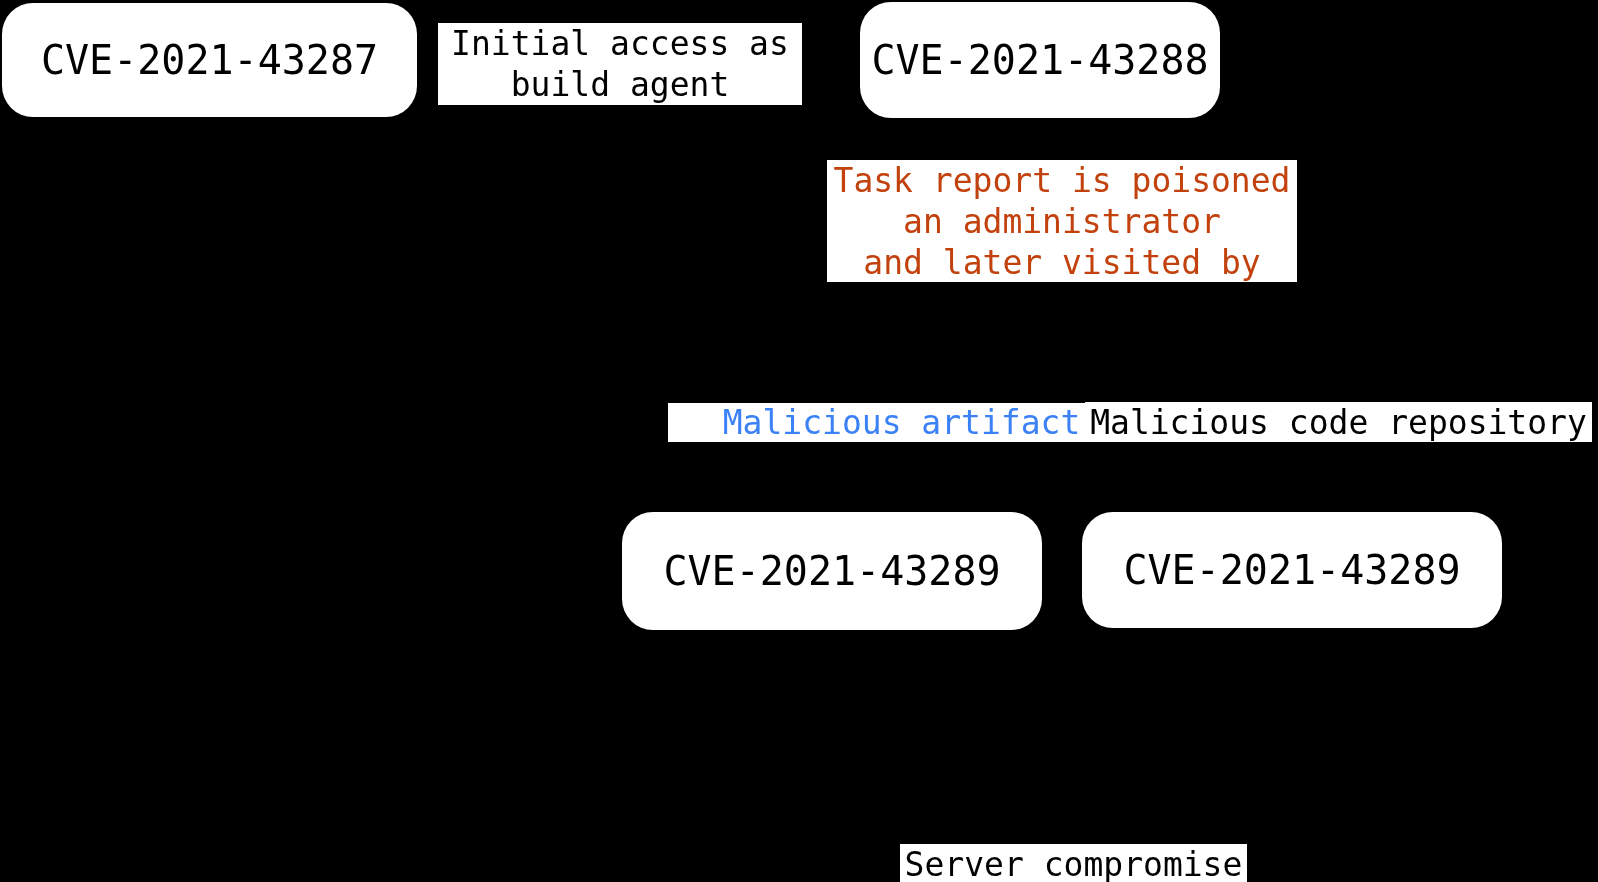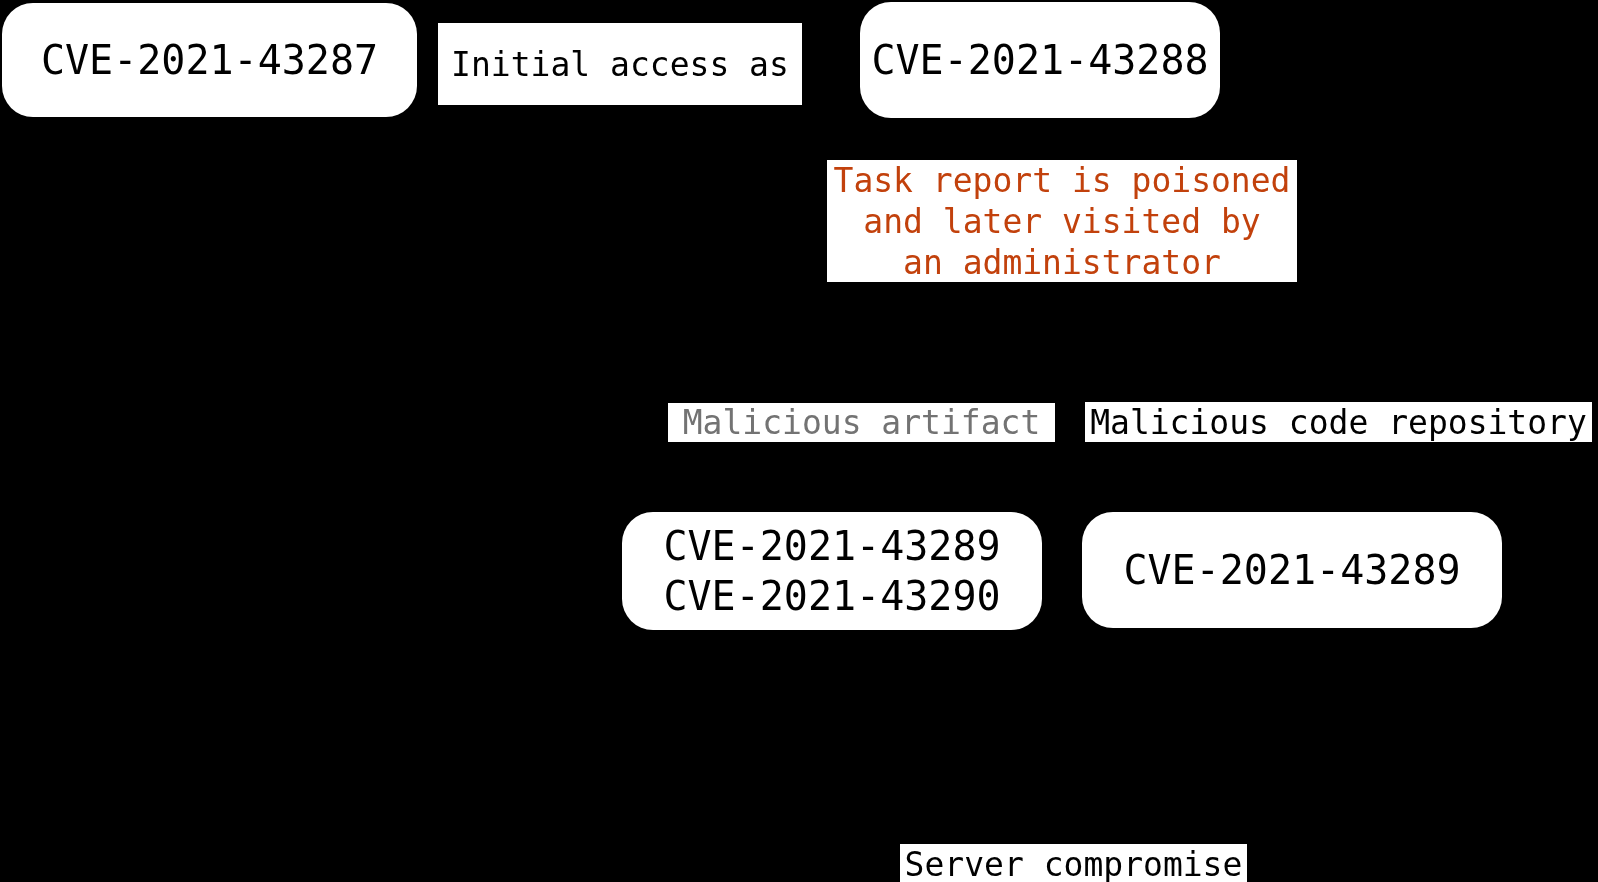--- a/index.html
+++ b/index.html
@@ -58,43 +58,43 @@
 <body>
 
 <div id="canvas" style="background: rgb(0, 0, 0);">
 
   <div class="node" id="node-a" style="background: rgb(255, 255, 255); color: rgb(0, 0, 0);">
     <span>CVE-2021-43287</span>
   </div>
 
   <div class="edge-label" id="label-initial-access" style="background: rgb(255, 255, 255); color: rgb(0, 0, 0);">
     <span>Initial access as</span>
+    <span>build agent</span>
   </div>
 
   <div class="node" id="node-b" style="background: rgb(255, 255, 255); color: rgb(0, 0, 0);">
     <span>CVE-2021-43288</span>
   </div>
 
   <div class="edge-label" id="label-task-report" style="background: rgb(255, 255, 255); color: #c2410c;">
     <span>Task report is poisoned</span>
+    <span>an administrator</span>
     <span>and later visited by</span>
-    <span>an administrator</span>
   </div>
 
-  <div class="edge-label" id="label-artifact" style="background: rgb(255, 255, 255); color: #737373;">
+  <div class="edge-label" id="label-artifact" style="background: rgb(255, 255, 255); color: #3b82f6; padding-left: 40px;">
     <span>Malicious artifact</span>
   </div>
 
   <div class="edge-label" id="label-repo" style="background: rgb(255, 255, 255); color: rgb(0, 0, 0);">
     <span>Malicious code repository</span>
   </div>
 
   <div class="node" id="node-c" style="background: rgb(255, 255, 255); color: rgb(0, 0, 0);">
     <span>CVE-2021-43289</span>
-    <span>CVE-2021-43290</span>
   </div>
 
   <div class="node" id="node-d" style="background: rgb(255, 255, 255); color: rgb(0, 0, 0);">
     <span>CVE-2021-43289</span>
   </div>
 
   <div class="edge-label" id="label-server" style="background: rgb(255, 255, 255); color: rgb(0, 0, 0);">
     <span>Server compromise</span>
   </div>
 

